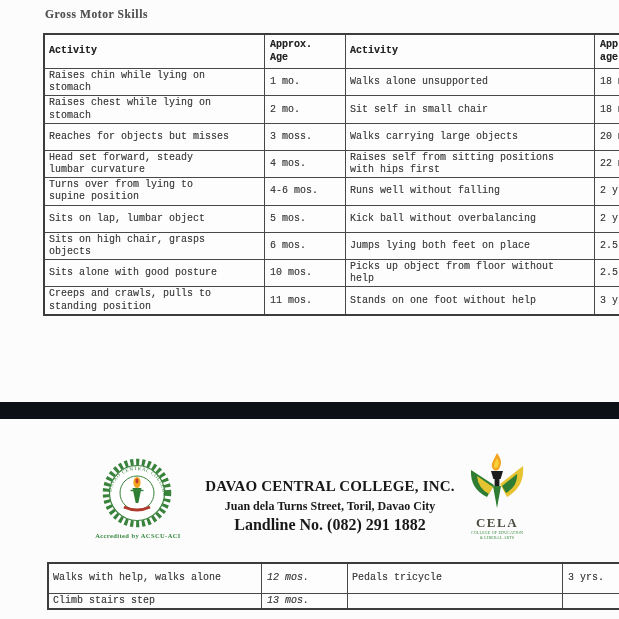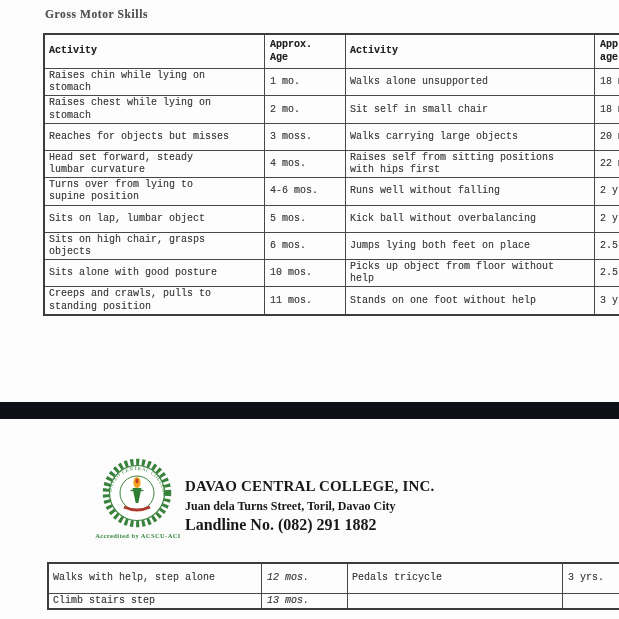--- a/index.html
+++ b/index.html
@@ -57,21 +57,21 @@
   .letterhead{position:absolute;left:0;top:450px;width:619px;height:110px;}
   .seal-wrap{position:absolute;left:92px;top:6px;width:90px;text-align:center;}
   .accreditation{
     position:absolute;left:78px;top:82px;width:120px;
     font-family:"Liberation Serif","DejaVu Serif",serif;
     font-size:6.5px;font-weight:bold;color:#3a8a41;
     letter-spacing:.4px;text-align:center;
   }
   .lh-center{
     position:absolute;left:185px;top:28px;width:290px;
-    text-align:left;
+    text-align:center;
     font-family:"Liberation Serif","DejaVu Serif",serif;
     color:#181818;
   }
   .lh-name{font-size:15px;font-weight:bold;letter-spacing:.2px;}
   .lh-addr{font-size:12px;font-weight:bold;margin-top:4px;}
   .lh-phone{font-size:16px;font-weight:bold;margin-top:2px;}
   .cela-wrap{position:absolute;left:452px;top:2px;width:90px;text-align:center;}
   .cela-name{
     font-family:"Liberation Serif","DejaVu Serif",serif;
     font-size:13px;font-weight:bold;color:#4c4c40;
@@ -177,26 +177,42 @@
       </svg>
     </div>
     <div class="accreditation">Accredited by ACSCU-ACI</div>
 
     <div class="lh-center">
       <div class="lh-name">DAVAO CENTRAL COLLEGE, INC.</div>
       <div class="lh-addr">Juan dela Turns Street, Toril, Davao City</div>
       <div class="lh-phone">Landline No. (082) 291 1882</div>
     </div>
 
+    <div class="cela-wrap">
+      <svg width="80" height="60" viewBox="0 0 80 60">
+        <path d="M40,1 q6,8 3,14 q-2,5 -6,3 q-4,-3 -1,-9 q2,-4 4,-8 z" fill="#f2a31f"></path>
+        <path d="M40,6 q3,5 1,8 q-1,3 -3,2 q-2,-2 0,-6 z" fill="#f7d137"></path>
+        <path d="M34,19 h12 l-2.4,8 h-7.2 z" fill="#1c1c1c"></path>
+        <rect x="37.6" y="27" width="4.8" height="7" fill="#1c1c1c"></rect>
+        <path d="M14,18 L37,33 L30,45 Q13,37 14,18 z" fill="#2e7d32"></path>
+        <path d="M20,24 L36,35 L32,42 Q21,36 20,24 z" fill="#e6c431"></path>
+        <path d="M66,14 L43,32 L50,45 Q68,35 66,14 z" fill="#e6c431"></path>
+        <path d="M60,22 L45,34 L49,41 Q61,34 60,22 z" fill="#2e7d32"></path>
+        <path d="M36,34 L40,56 L44,34 z" fill="#2e7d32"></path>
+      </svg>
+      <div class="cela-name">CELA</div>
+      <div class="cela-tag">COLLEGE OF EDUCATION</div>
+      <div class="cela-tag">&amp; LIBERAL ARTS</div>
+    </div>
   </div>
 
   <table id="continuation-table">
     <tbody>
         <tr class="r1">
-      <td class="c1">Walks with help, step alone</td>
+      <td class="c1">Walks with help, walks alone</td>
       <td class="c2">12 mos.</td>
       <td class="c3">Pedals tricycle</td>
       <td class="c4">3 yrs.</td>
     </tr>
     <tr class="r2">
       <td class="c1">Climb stairs step</td>
       <td class="c2">13 mos.</td>
       <td class="c3"></td>
       <td class="c4"></td>
     </tr>

